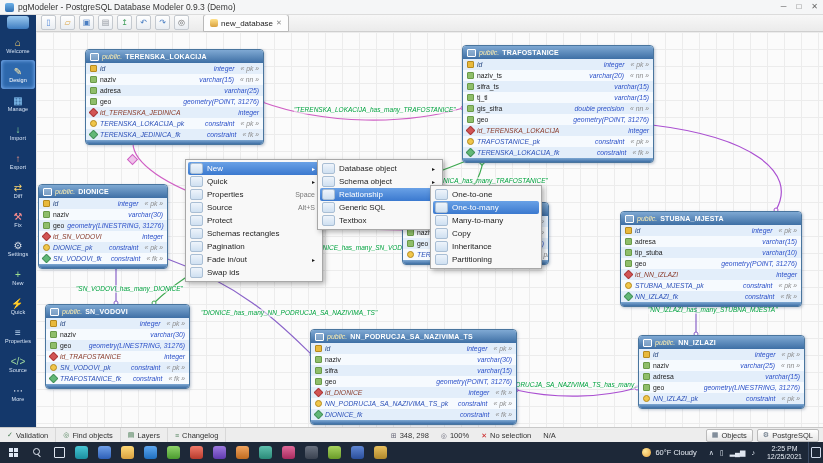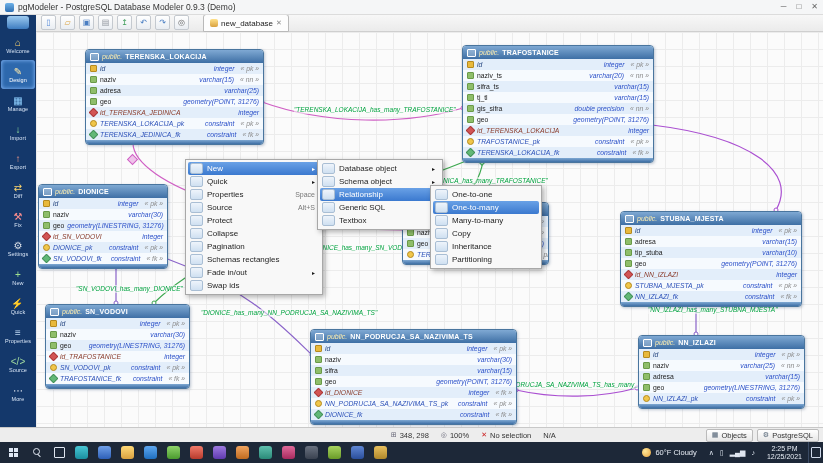--- a/index.html
+++ b/index.html
@@ -62,21 +62,21 @@
   .mitem .mic{width:11px;height:9px;border:1px solid #a9bed4;border-radius:2px;background:linear-gradient(#eef4fb,#cfe0f1);flex:0 0 auto}
   .mitem.hl{background:linear-gradient(var(--accent1),var(--accent2));color:#fff}
   .mitem .lab{white-space:nowrap}
   .mitem .sc{margin-left:auto;color:#777;font-size:7px}
   .mitem .arr{margin-left:auto;font-size:6px}
   
   .statusbar{position:absolute;left:0;right:0;bottom:21px;height:14px;background:#ededed;border-top:1px solid #c8c8c8;display:flex;align-items:center;font-size:7.5px;color:#333;z-index:30}
   .sb-tab{display:flex;align-items:center;gap:3px;padding:0 7px;height:100%;border-right:1px solid #d8d8d8}
   .sb-tab .gi{font-size:7px;color:#4a7e55}
   .sb-metrics{margin-left:auto;display:flex;align-items:center;gap:12px;margin-right:150px}
-  .mgroup{display:flex;align-items:center;gap:3px}
+  .mgroup{display:flex;align-items:flex-end;gap:3px}
   .sb-metrics .gi{color:#667;font-size:7px}
   .sb-metrics .gi.red{color:#c22}
   .sb-right{display:flex;align-items:center;gap:4px;padding-right:4px}
   .sb-btn{display:flex;align-items:center;gap:3px;border:1px solid #bbb;background:linear-gradient(#fff,#e7e7e7);border-radius:2px;padding:0 5px;height:11px}
   .sb-btn .gi2{font-size:7px;color:#567}
   
   .taskbar{position:absolute;left:0;right:0;bottom:0;height:21px;background:var(--taskbar);display:flex;align-items:center;color:#e8edf5;z-index:30}
   .tb-start{width:26px;height:100%;display:flex;align-items:center;justify-content:center}
   .winlogo{display:grid;grid-template-columns:4px 4px;grid-template-rows:4px 4px;gap:1px}
   .winlogo span{background:#dfe8f5}
@@ -591,29 +591,25 @@
             <span class="mic"></span>
             <span class="lab">Source</span>
             <span class="sc">Alt+S</span>
           </div>
           <div class="mitem">
             <span class="mic"></span>
             <span class="lab">Protect</span>
           </div>
           <div class="mitem">
             <span class="mic"></span>
-            <span class="lab">Collapse</span>
+            <span class="lab">Schemas rectangles</span>
           </div>
           <div class="mitem">
             <span class="mic"></span>
             <span class="lab">Pagination</span>
-          </div>
-          <div class="mitem">
-            <span class="mic"></span>
-            <span class="lab">Schemas rectangles</span>
           </div>
           <div class="mitem">
             <span class="mic"></span>
             <span class="lab">Fade in/out</span>
             <span class="arr">▸</span>
           </div>
           <div class="mitem">
             <span class="mic"></span>
             <span class="lab">Swap ids</span>
           </div>
@@ -667,20 +663,38 @@
           <div class="mitem">
             <span class="mic"></span>
             <span class="lab">Partitioning</span>
           </div>
         </div>
       </div>
   </div>
 </div>
 
 <div class="statusbar">
+  <div id="sbtabs" style="display:flex;height:100%">
+      <div class="sb-tab">
+        <span class="gi">✓</span>
+        <span>Validation</span>
+      </div>
+      <div class="sb-tab">
+        <span class="gi">◎</span>
+        <span>Find objects</span>
+      </div>
+      <div class="sb-tab">
+        <span class="gi">▤</span>
+        <span>Layers</span>
+      </div>
+      <div class="sb-tab">
+        <span class="gi">≡</span>
+        <span>Changelog</span>
+      </div>
+    </div>
   <div class="sb-metrics">
     <span class="mgroup">
         <span class="gi">⊞</span>
         <span>348, 298</span>
       </span>
     <span class="mgroup">
         <span class="gi">◎</span>
         <span>100%</span>
       </span>
     <span class="mgroup">

